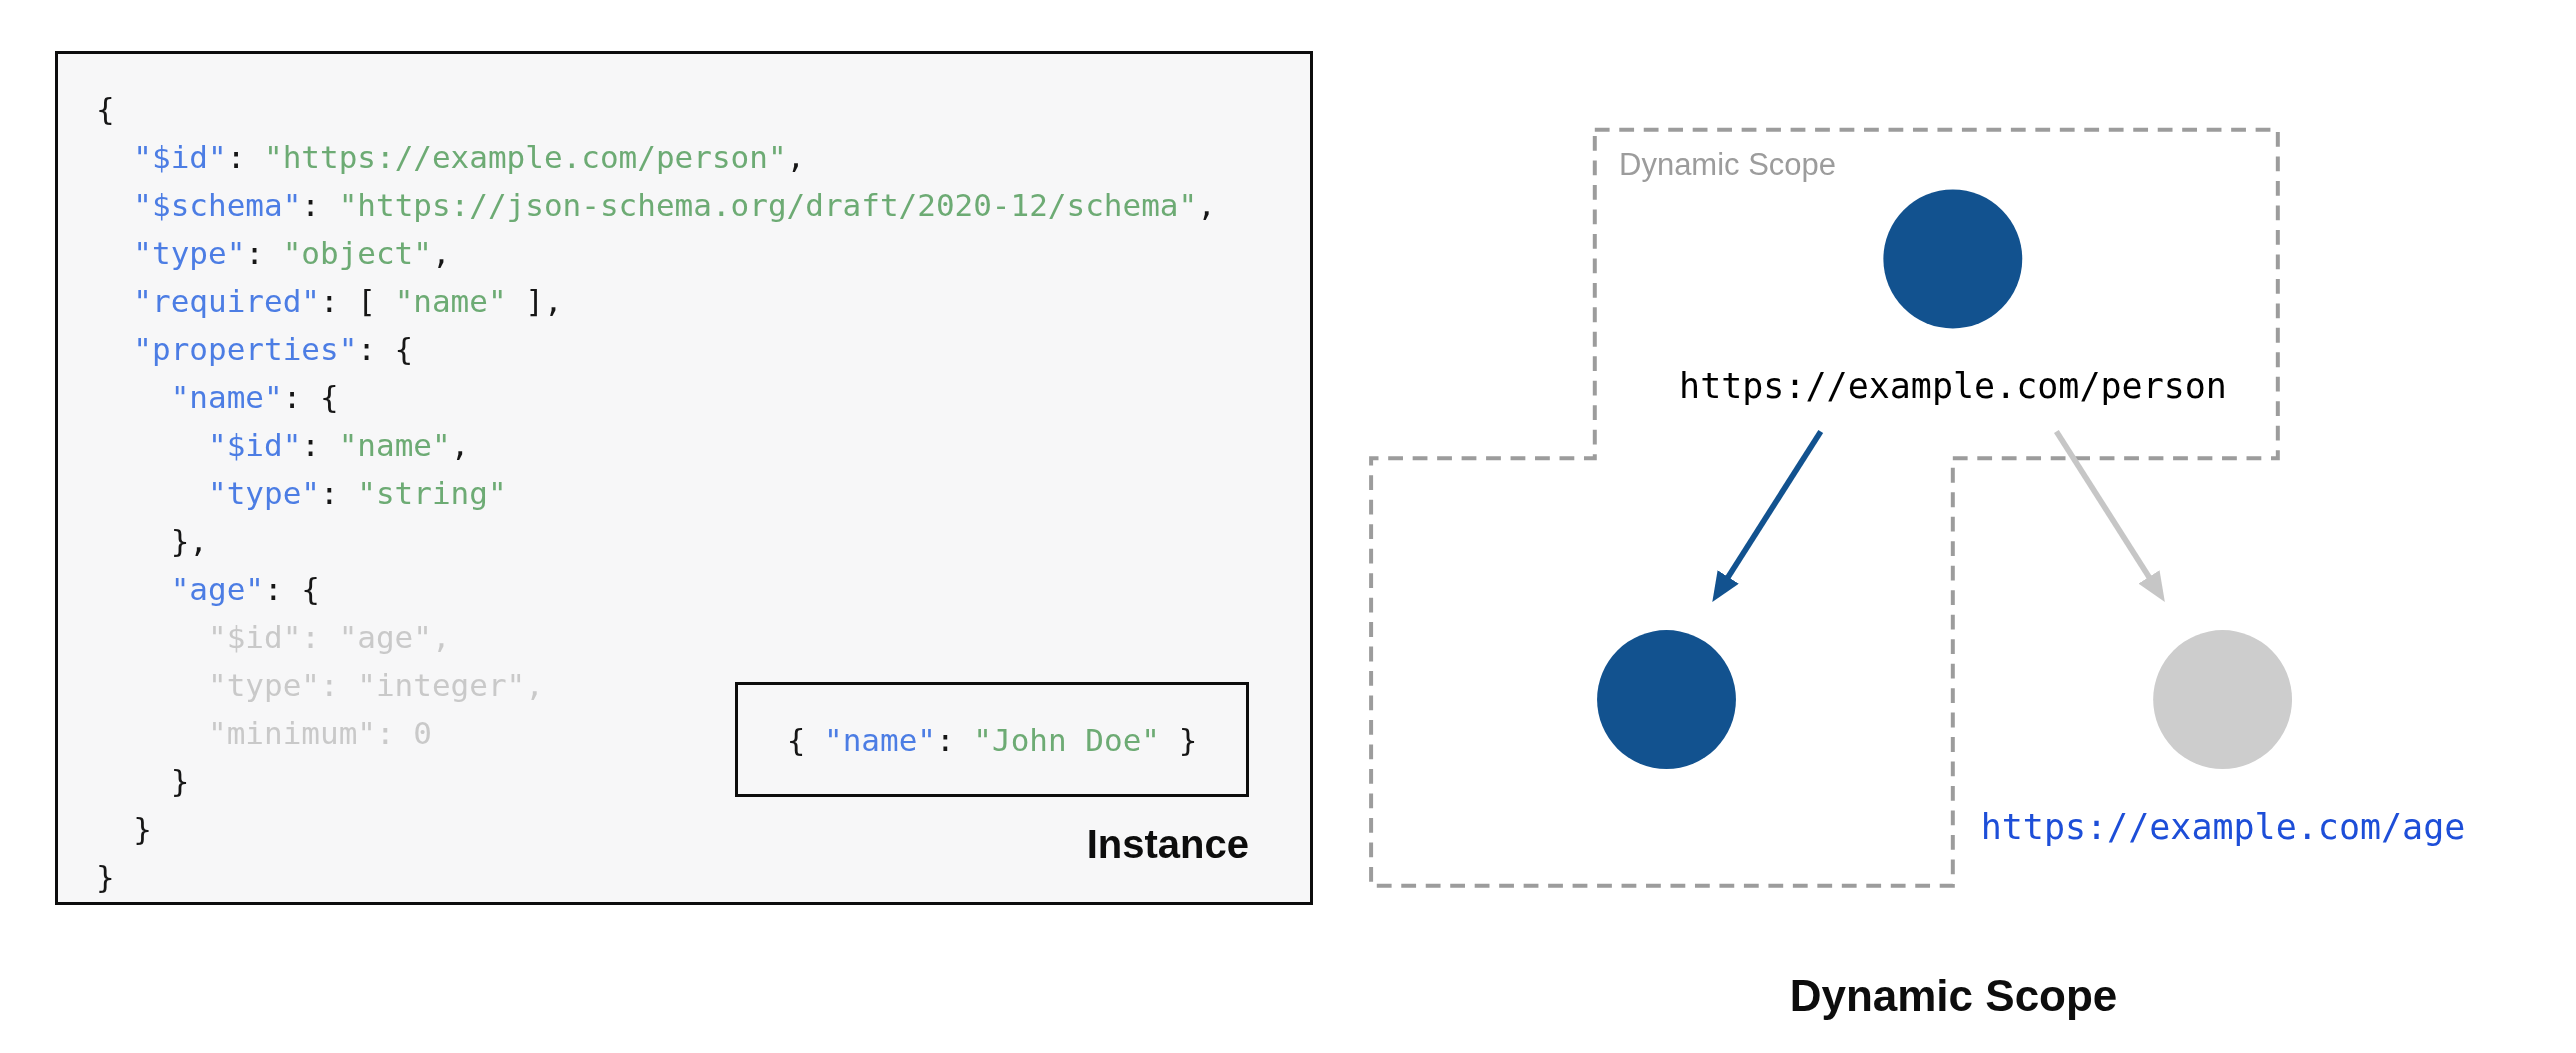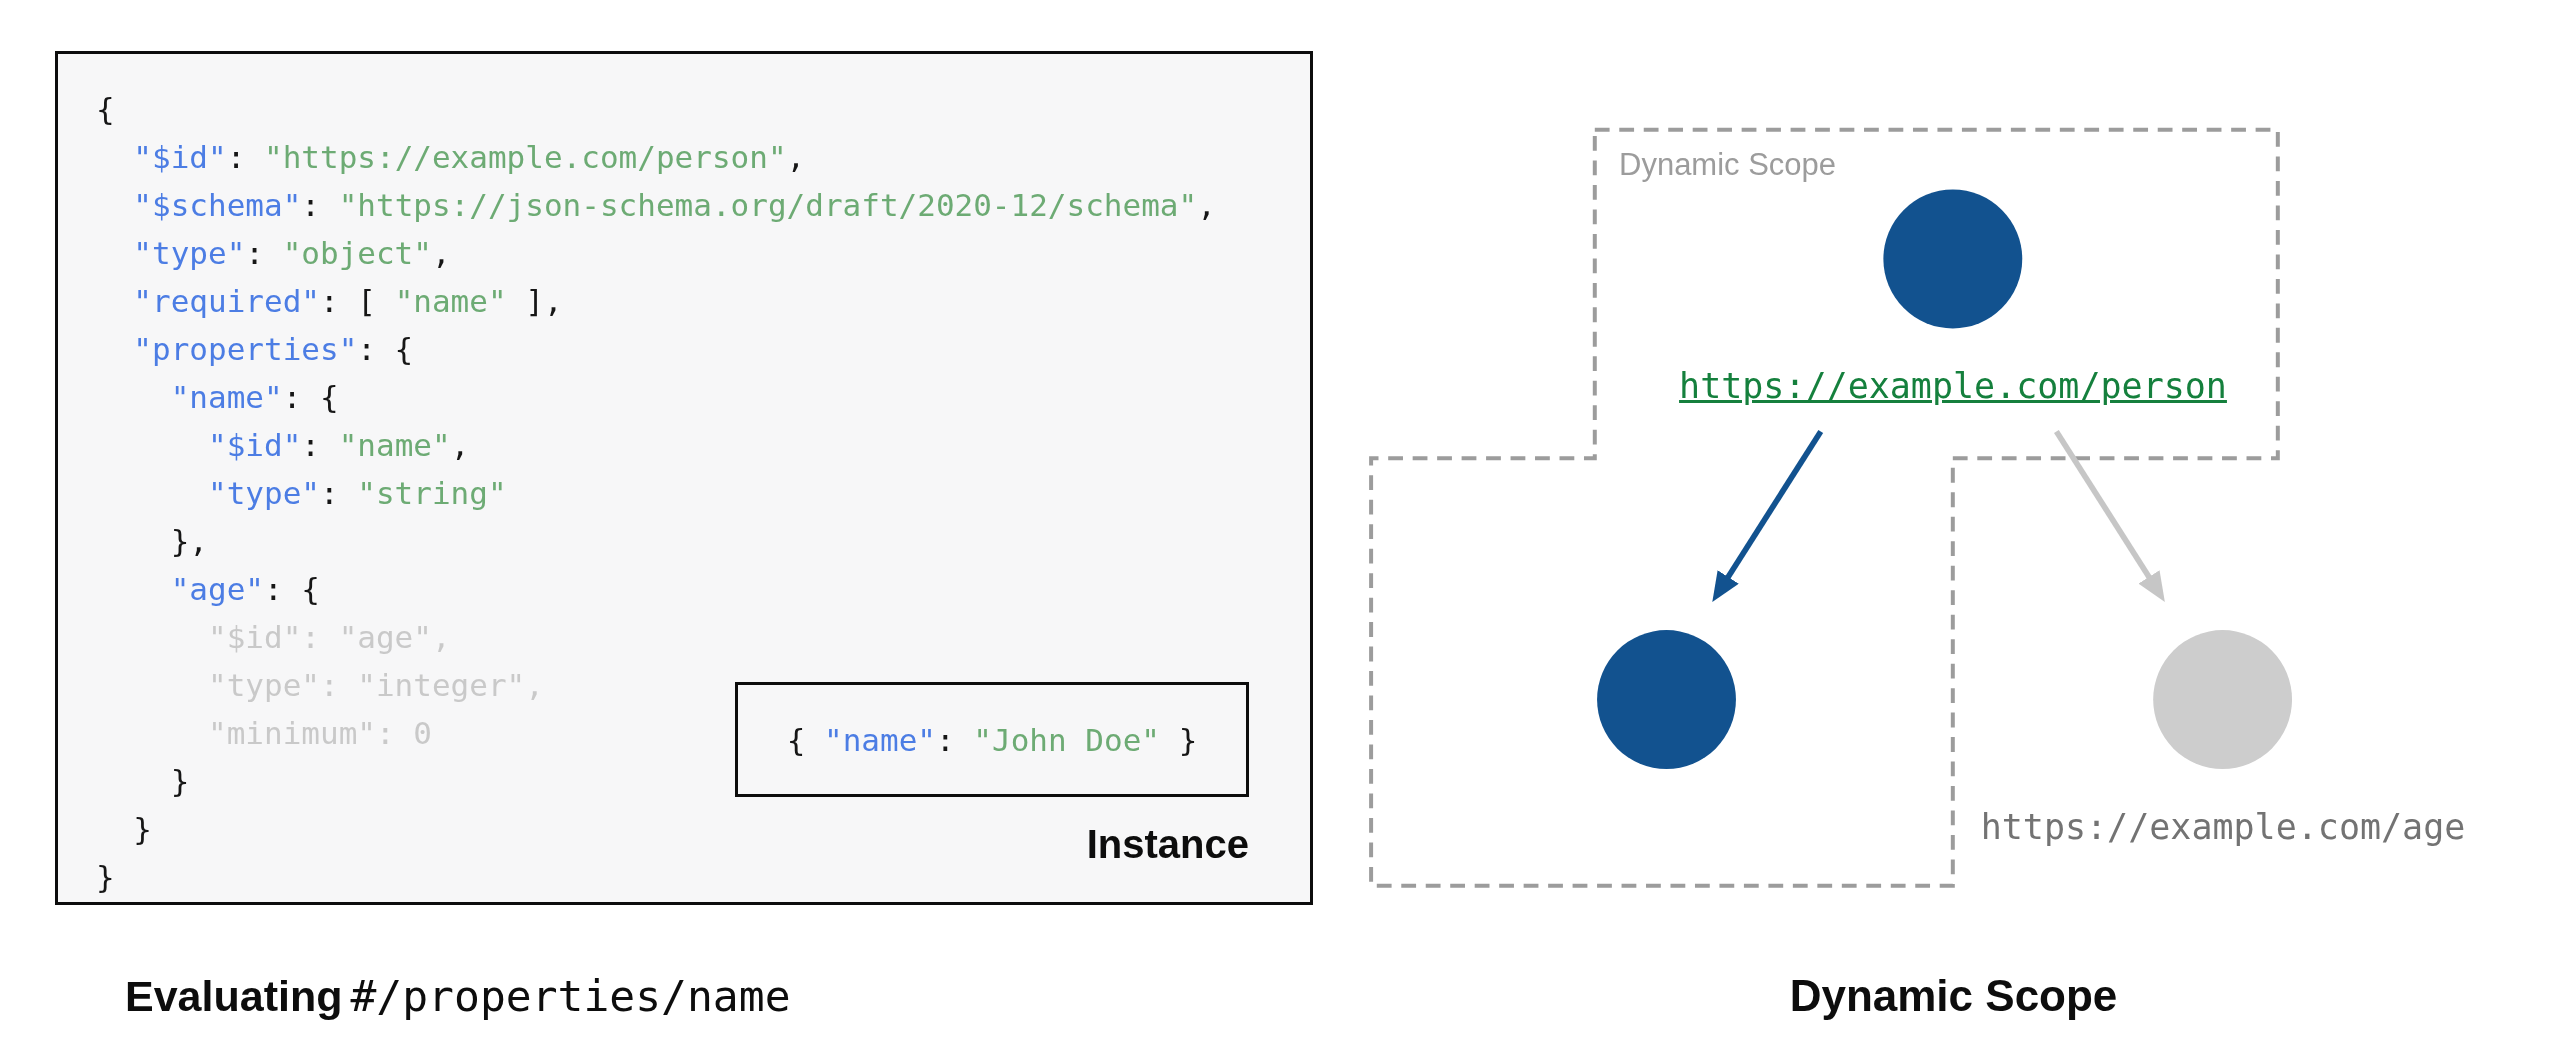--- a/index.html
+++ b/index.html
@@ -50,22 +50,22 @@
 
   
   .scope-label{
     position:absolute;left:1619px;top:147px;
     font-size:31px;color:#9c9c9c;
   }
   .node-url{
     position:absolute;transform:translate(-50%,-50%);
     font-family:"DejaVu Sans Mono",monospace;font-size:35px;white-space:pre;
   }
-  .url-active{color:#15803d;text-decoration:underline;}
-  .url-inactive{color:#737373;}
+  .url-active{color:#000000;}
+  .url-inactive{color:#1d4ed8;}
   .caption-right{
     position:absolute;left:1598px;top:971px;width:711px;
     text-align:center;font-weight:bold;font-size:44px;color:#0d0d0d;
   }
 </style>
 </head>
 <body>
 
 <div class="canvas">
 
@@ -92,21 +92,20 @@
 
   <div class="schema-panel">
     <div class="schema-code"><div class="code-line"><span class="tok-p">{</span></div><div class="code-line"><span class="tok-p">  </span><span class="tok-k">"$id"</span><span class="tok-p">: </span><span class="tok-s">"https://example.com/person"</span><span class="tok-p">,</span></div><div class="code-line"><span class="tok-p">  </span><span class="tok-k">"$schema"</span><span class="tok-p">: </span><span class="tok-s">"https://json-schema.org/draft/2020-12/schema"</span><span class="tok-p">,</span></div><div class="code-line"><span class="tok-p">  </span><span class="tok-k">"type"</span><span class="tok-p">: </span><span class="tok-s">"object"</span><span class="tok-p">,</span></div><div class="code-line"><span class="tok-p">  </span><span class="tok-k">"required"</span><span class="tok-p">: [ </span><span class="tok-s">"name"</span><span class="tok-p"> ],</span></div><div class="code-line"><span class="tok-p">  </span><span class="tok-k">"properties"</span><span class="tok-p">: {</span></div><div class="code-line"><span class="tok-p">    </span><span class="tok-k">"name"</span><span class="tok-p">: {</span></div><div class="code-line"><span class="tok-p">      </span><span class="tok-k">"$id"</span><span class="tok-p">: </span><span class="tok-s">"name"</span><span class="tok-p">,</span></div><div class="code-line"><span class="tok-p">      </span><span class="tok-k">"type"</span><span class="tok-p">: </span><span class="tok-s">"string"</span></div><div class="code-line"><span class="tok-p">    },</span></div><div class="code-line"><span class="tok-p">    </span><span class="tok-k">"age"</span><span class="tok-p">: {</span></div><div class="code-line"><span class="tok-d">      "$id": "age",</span></div><div class="code-line"><span class="tok-d">      "type": "integer",</span></div><div class="code-line"><span class="tok-d">      "minimum": 0</span></div><div class="code-line"><span class="tok-p">    }</span></div><div class="code-line"><span class="tok-p">  }</span></div><div class="code-line"><span class="tok-p">}</span></div></div>
 
     <div class="instance-box">
       <span><span class="tok-p">{ </span><span class="tok-k">"name"</span><span class="tok-p">: </span><span class="tok-s">"John Doe"</span><span class="tok-p"> }</span></span>
     </div>
     <div class="instance-label">Instance</div>
   </div>
 
-  <div class="caption-left"><span class="cap-bold">Evaluating</span><span class="cap-mono">#/properties/name</span></div>
 
   <div class="scope-label">Dynamic Scope</div>
 
   <div class="node-url url-active" style="left:1953px;top:386px;">https://example.com/person</div>
 
 
   <div class="node-url url-inactive" style="left:2223px;top:827px;">https://example.com/age</div>
 
   <div class="caption-right">Dynamic Scope</div>
 

